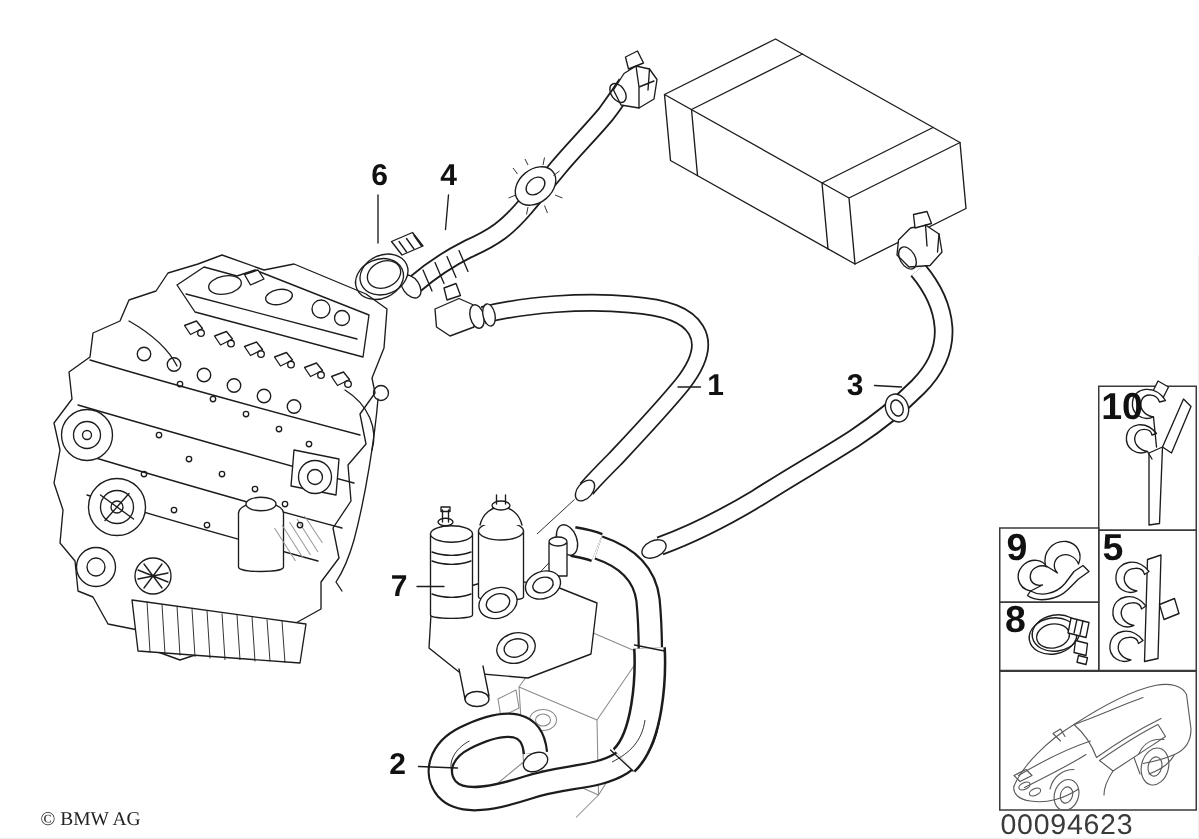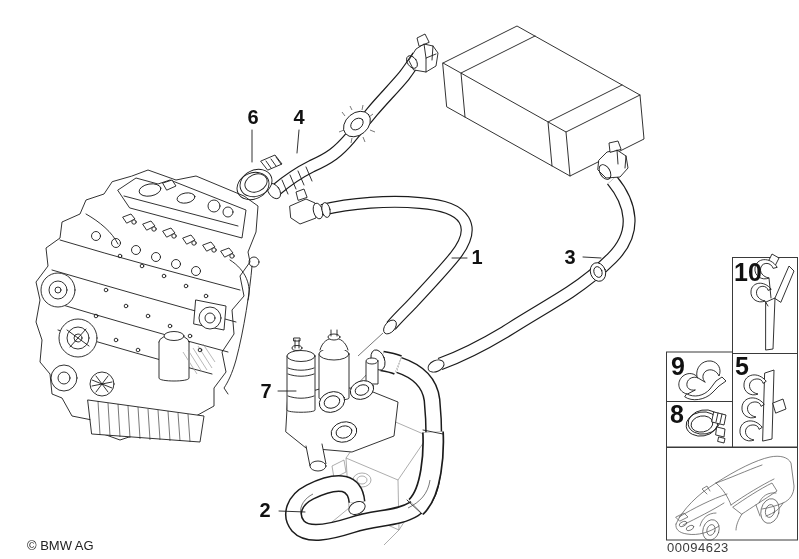--- a/index.html
+++ b/index.html
@@ -10,21 +10,21 @@
   .stage svg{position:absolute;left:0;top:0;}
   .callout{
     position:absolute;transform:translate(-50%,-50%);
     font-weight:bold;font-size:20px;color:#111;line-height:1;
     letter-spacing:0;user-select:none;
   }
   .callout.boxnum{font-size:25px;}
   .footer-text{
     position:absolute;color:#222;font-size:13px;line-height:1;
   }
-  .doc-number{font-size:13px;color:#3a3a3a;letter-spacing:.5px;}
+  .doc-number{font-size:19px;color:#3a3a3a;letter-spacing:.5px;}
   
   .ln{fill:none;stroke:#1c1c1c;stroke-width:.9;stroke-linejoin:round;stroke-linecap:round;}
   .fw{fill:#ffffff;stroke:#1c1c1c;stroke-width:.9;stroke-linejoin:round;stroke-linecap:round;}
   .thin{fill:none;stroke:#1c1c1c;stroke-width:.6;}
   .ghost{fill:none;stroke:#8a8a8a;stroke-width:.7;stroke-linejoin:round;}
   .hb{fill:none;stroke:#1c1c1c;stroke-linecap:butt;stroke-linejoin:round;}
   .hw{fill:none;stroke:#ffffff;stroke-linecap:butt;stroke-linejoin:round;}
   .box{fill:none;stroke:#3a3a3a;stroke-width:1;}
   .car{fill:none;stroke:#5a5a5a;stroke-width:.75;stroke-linejoin:round;stroke-linecap:round;}
   .hatch{stroke:#9a9a9a;stroke-width:.7;}
@@ -334,16 +334,16 @@
   <div class="callout" style="left:299px;top:117px;">4</div>
   <div class="callout" style="left:477px;top:257px;">1</div>
   <div class="callout" style="left:570px;top:257px;">3</div>
   <div class="callout" style="left:266px;top:391px;">7</div>
   <div class="callout" style="left:265px;top:510px;">2</div>
   <div class="callout boxnum" style="left:748px;top:272px;">10</div>
   <div class="callout boxnum" style="left:678px;top:366px;">9</div>
   <div class="callout boxnum" style="left:742px;top:366px;">5</div>
   <div class="callout boxnum" style="left:677px;top:414px;">8</div>
 
-  <div class="footer-text" style="left:27px;top:539px;">© BMW AG</div>
+  <div class="footer-text" style="left:27px;top:539px;font-family:Liberation Serif, serif;">© BMW AG</div>
   <div class="footer-text doc-number" style="left:667px;top:541px;">00094623</div>
 
 </div>
 
 </body></html>

